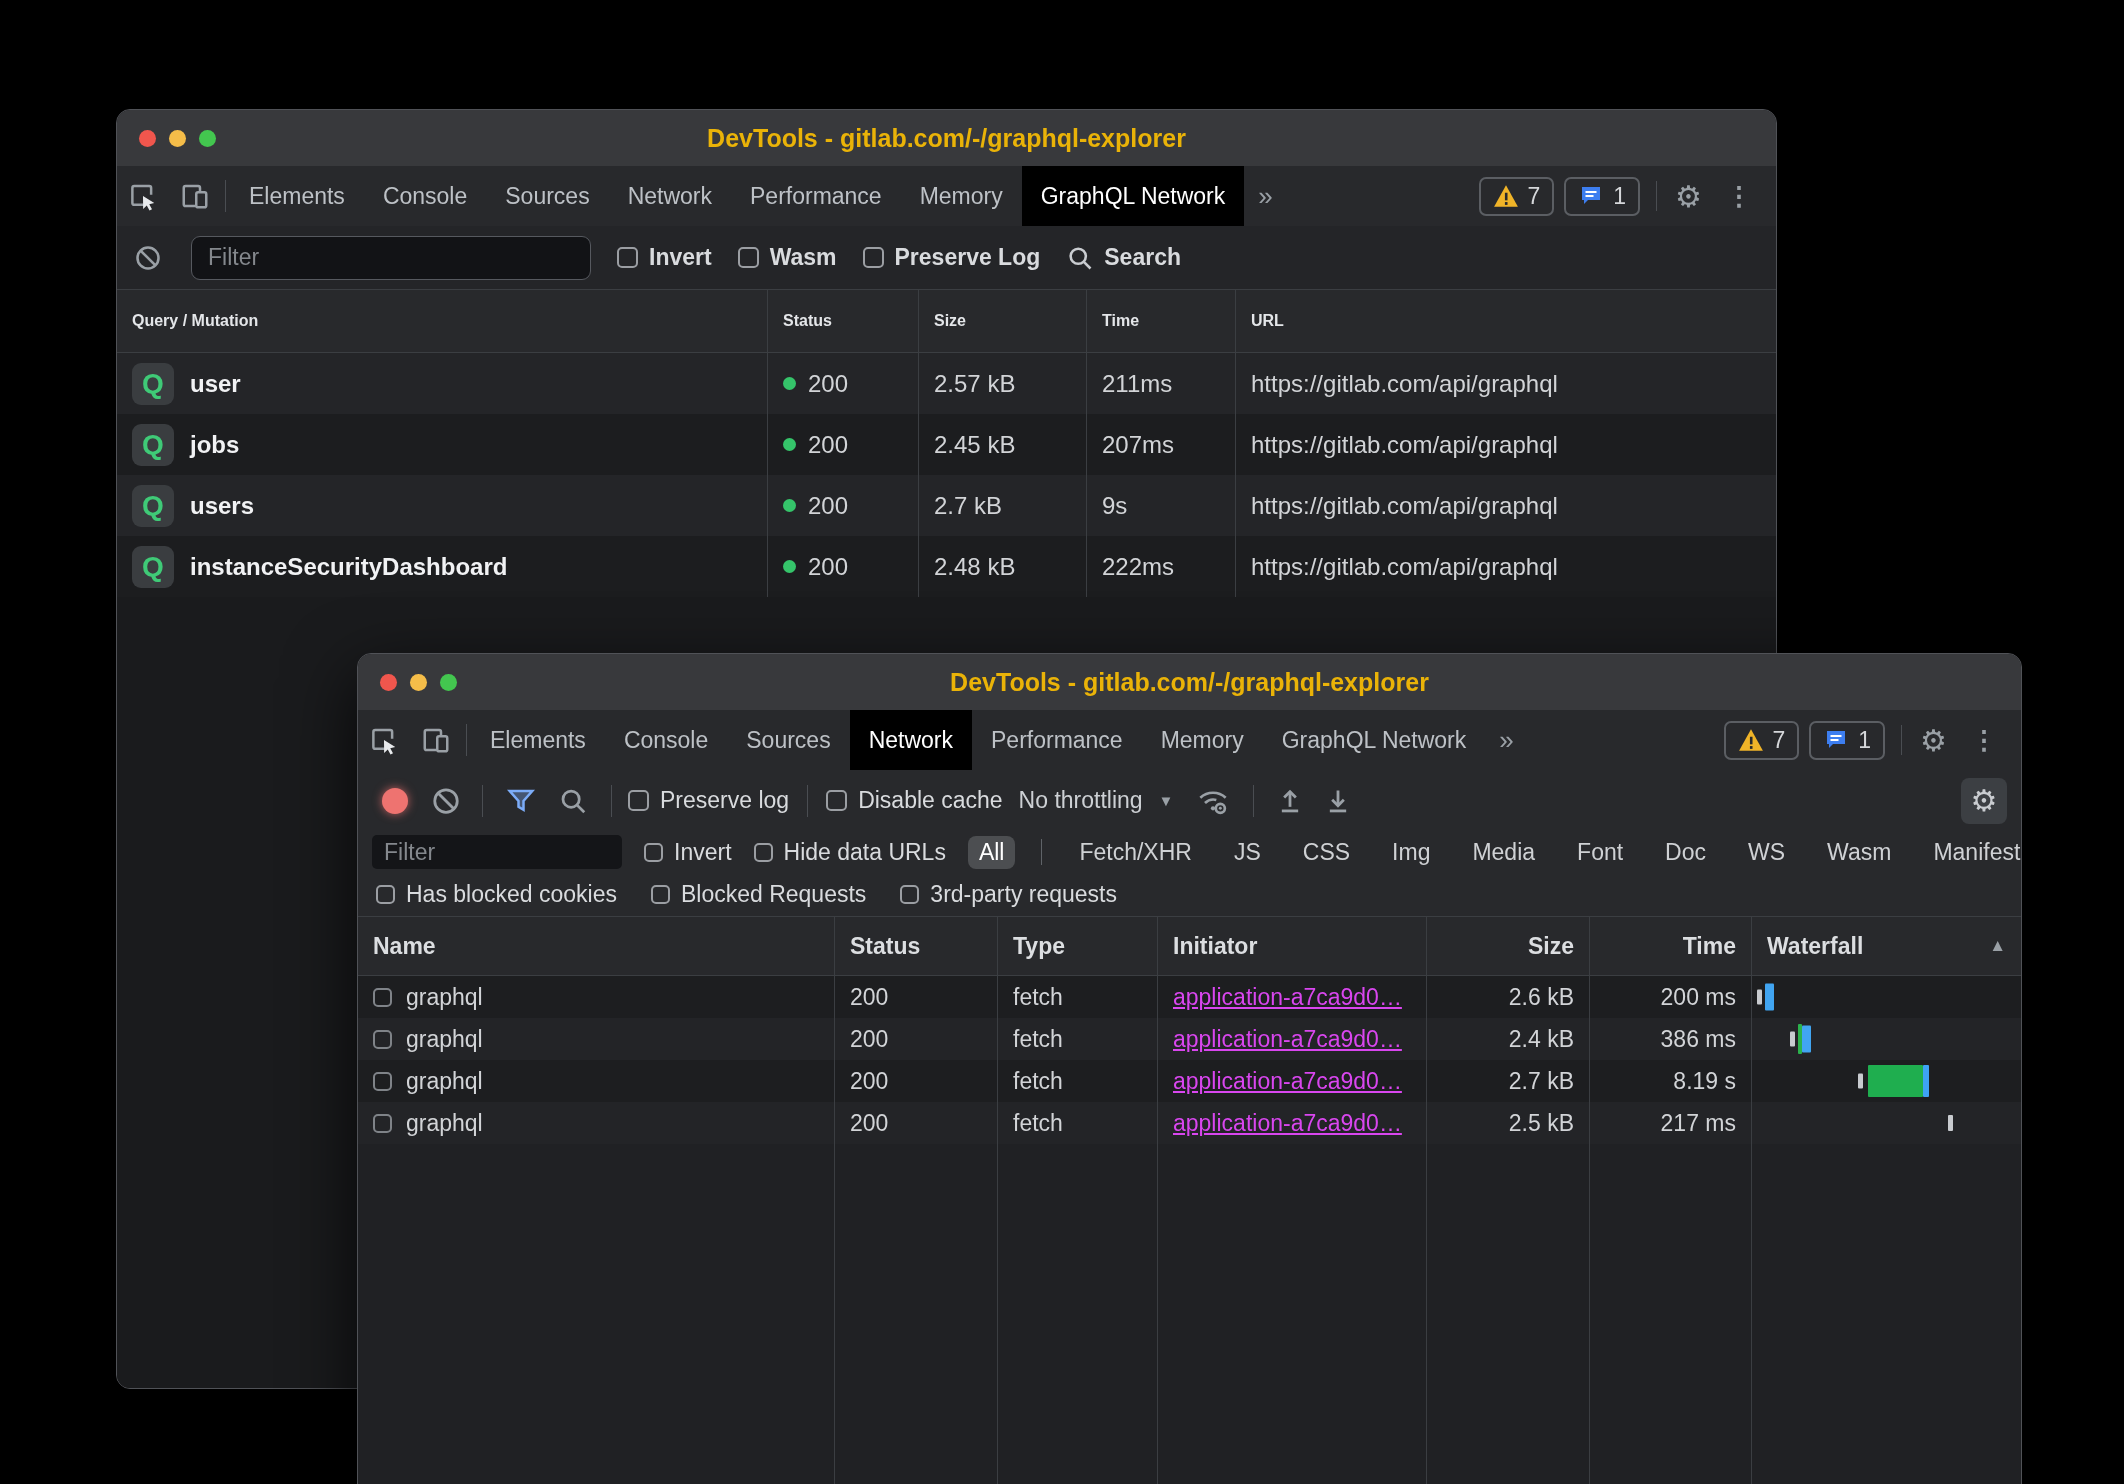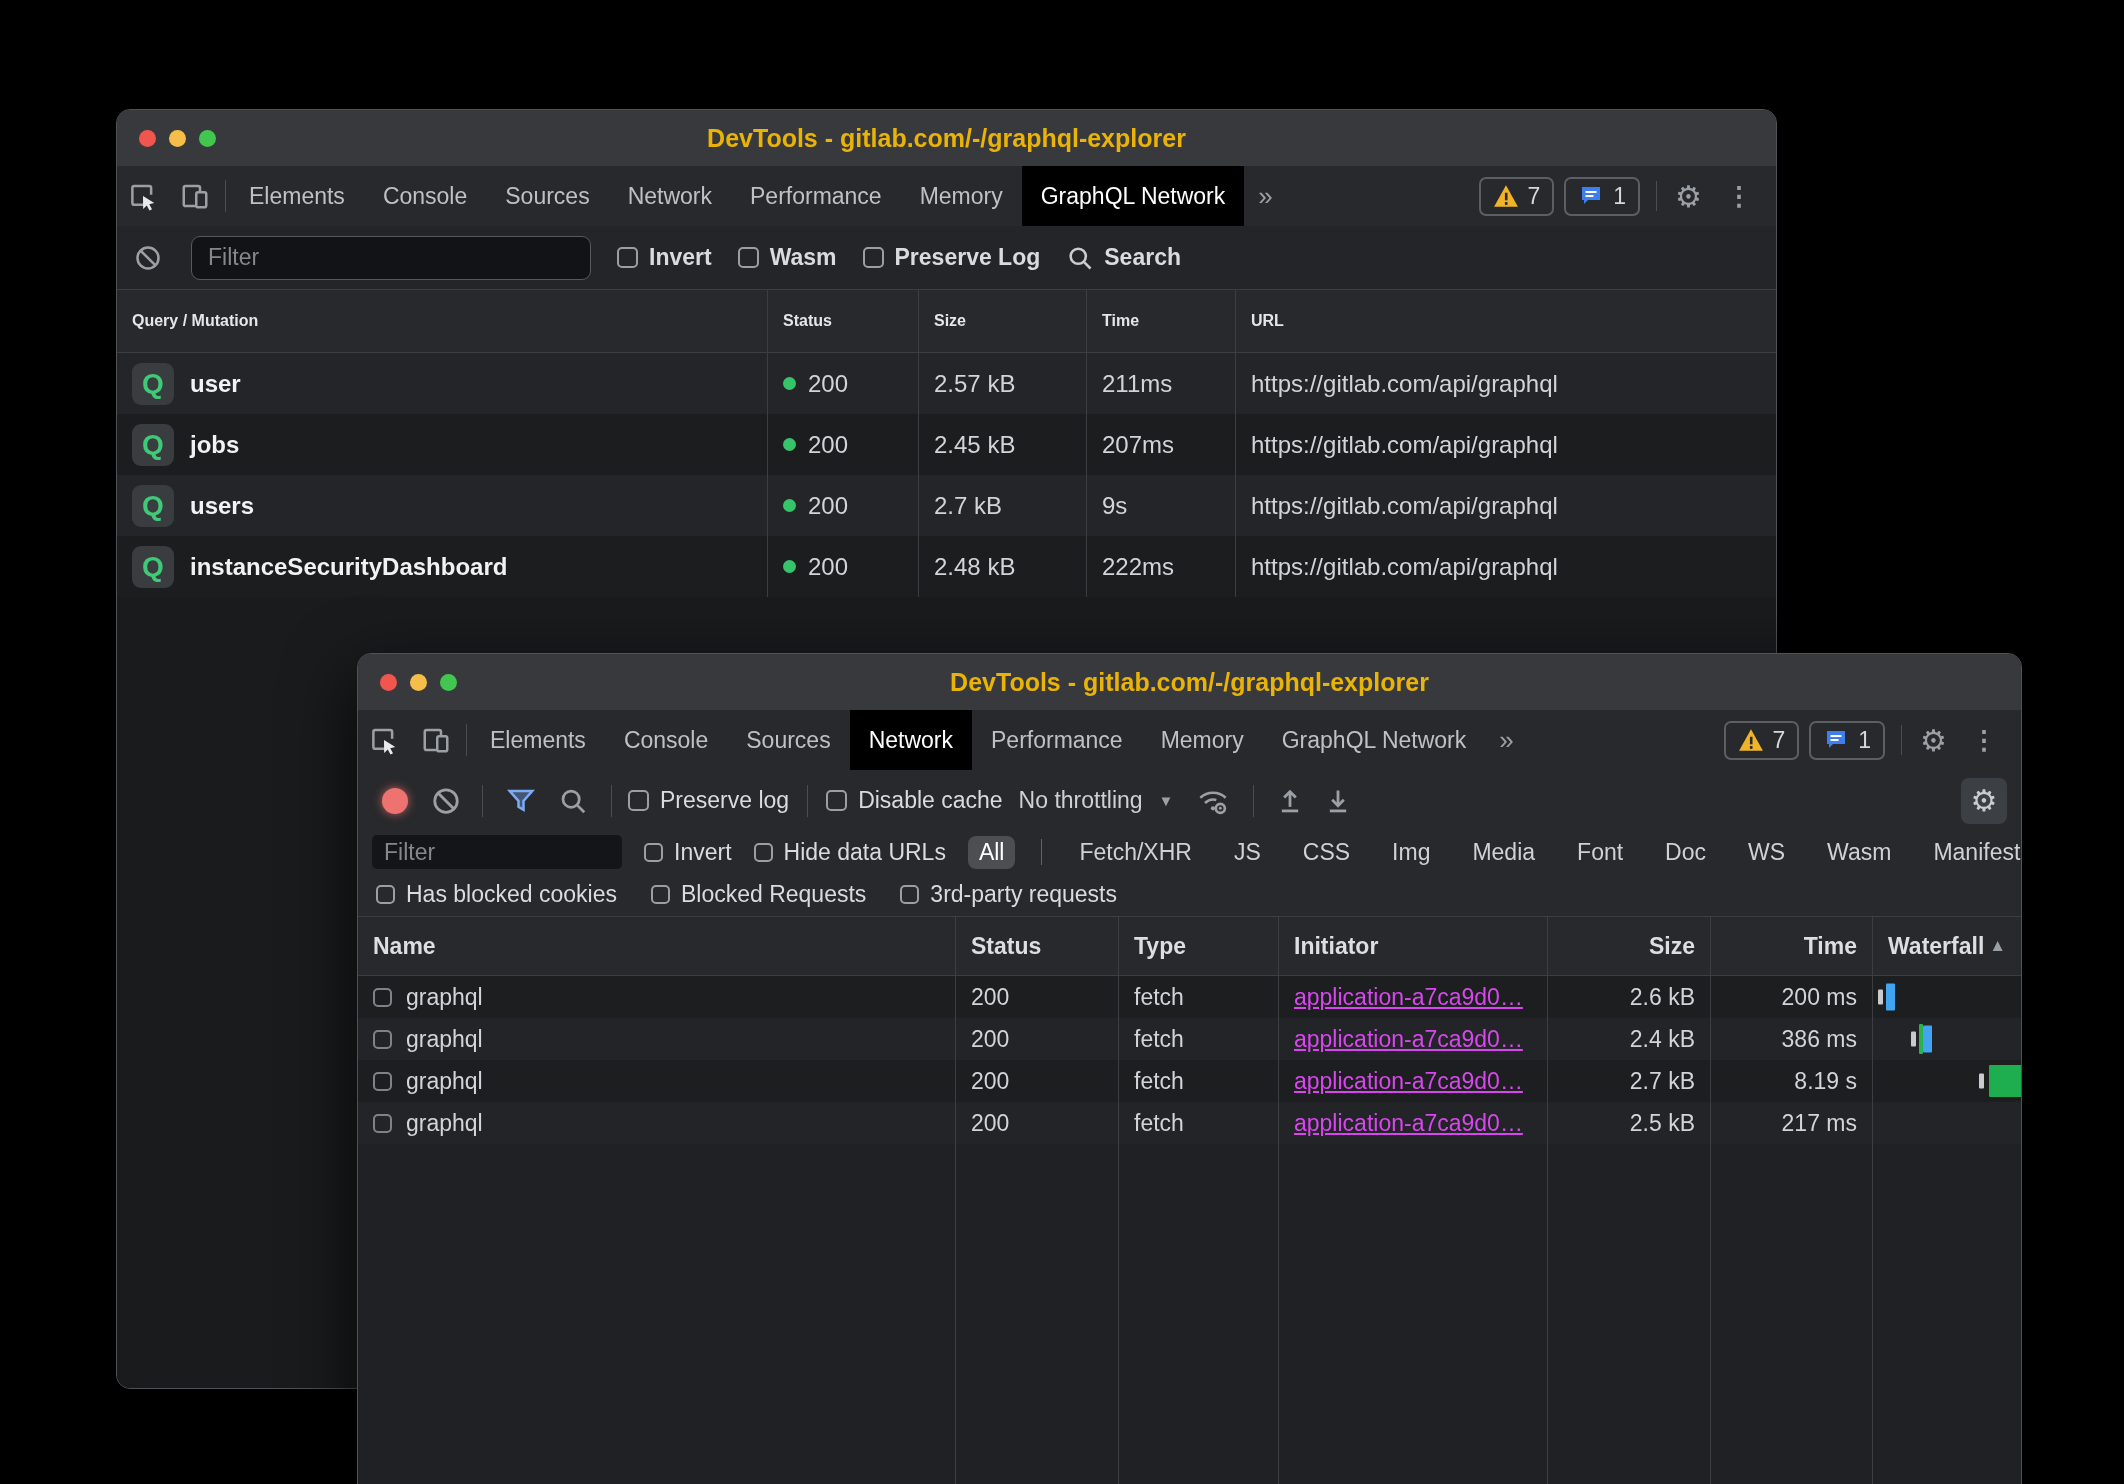--- a/index.html
+++ b/index.html
@@ -50,21 +50,21 @@
   .thead { display:flex; background:#28292c; border-bottom:1px solid #3b3e42; font-weight:bold; color:#e4e6e9; }
   .thead1 { height:63px; flex:0 0 63px; font-size:16px; }
   .thead2 { height:59px; flex:0 0 59px; font-size:23px; font-weight:bold; color:#dcdee1; }
   .trow { display:flex; font-size:24px; color:#d2d4d7; }
   .row1 { height:61px; flex:0 0 61px; }
   .row2 { height:42px; flex:0 0 42px; font-size:23px; }
   .striped-a { background:#242528; } .striped-b { background:#1c1d1f; }
   .striped-c { background:#1d1e20; } .striped-d { background:#232427; }
   .c { display:flex; align-items:center; padding:0 15px; border-right:1px solid #3b3e42; height:100%; overflow:hidden; white-space:nowrap; }
   .w1c1{ width:651px; } .w1c2{ width:151px; } .w1c3{ width:168px; } .w1c4{ width:149px; } .w1c5{ flex:1; border-right:none;text-align:right; }
-  .w2c1{ width:598px; } .w2c2{ width:163px; } .w2c3{ width:160px; } .w2c4{ width:269px; }
+  .w2c1{ width:477px; } .w2c2{ width:163px; } .w2c3{ width:160px; } .w2c4{ width:269px; }
   .w2c5{ width:163px; justify-content:flex-end; } .w2c6{ width:162px; justify-content:flex-end; }
   .w2c7{ flex:1; border-right:none; position:relative; }
   .fill1 { flex:1; background:#1a1b1d; }
   .fill2 { flex:1; display:flex; background:#202124; }
   .fill2 .c { height:auto; }
 
   .qbadge { width:42px; height:42px; border-radius:9px; background:#3a3d40; color:#3fca77; font-weight:bold;
             font-size:28px; display:flex; align-items:center; justify-content:center; margin-right:16px; }
   .qname { font-weight:bold; color:#f1f2f4; }
   .dot { width:13px; height:13px; border-radius:50%; background:#35c46a; margin-right:12px; flex:0 0 13px; }

